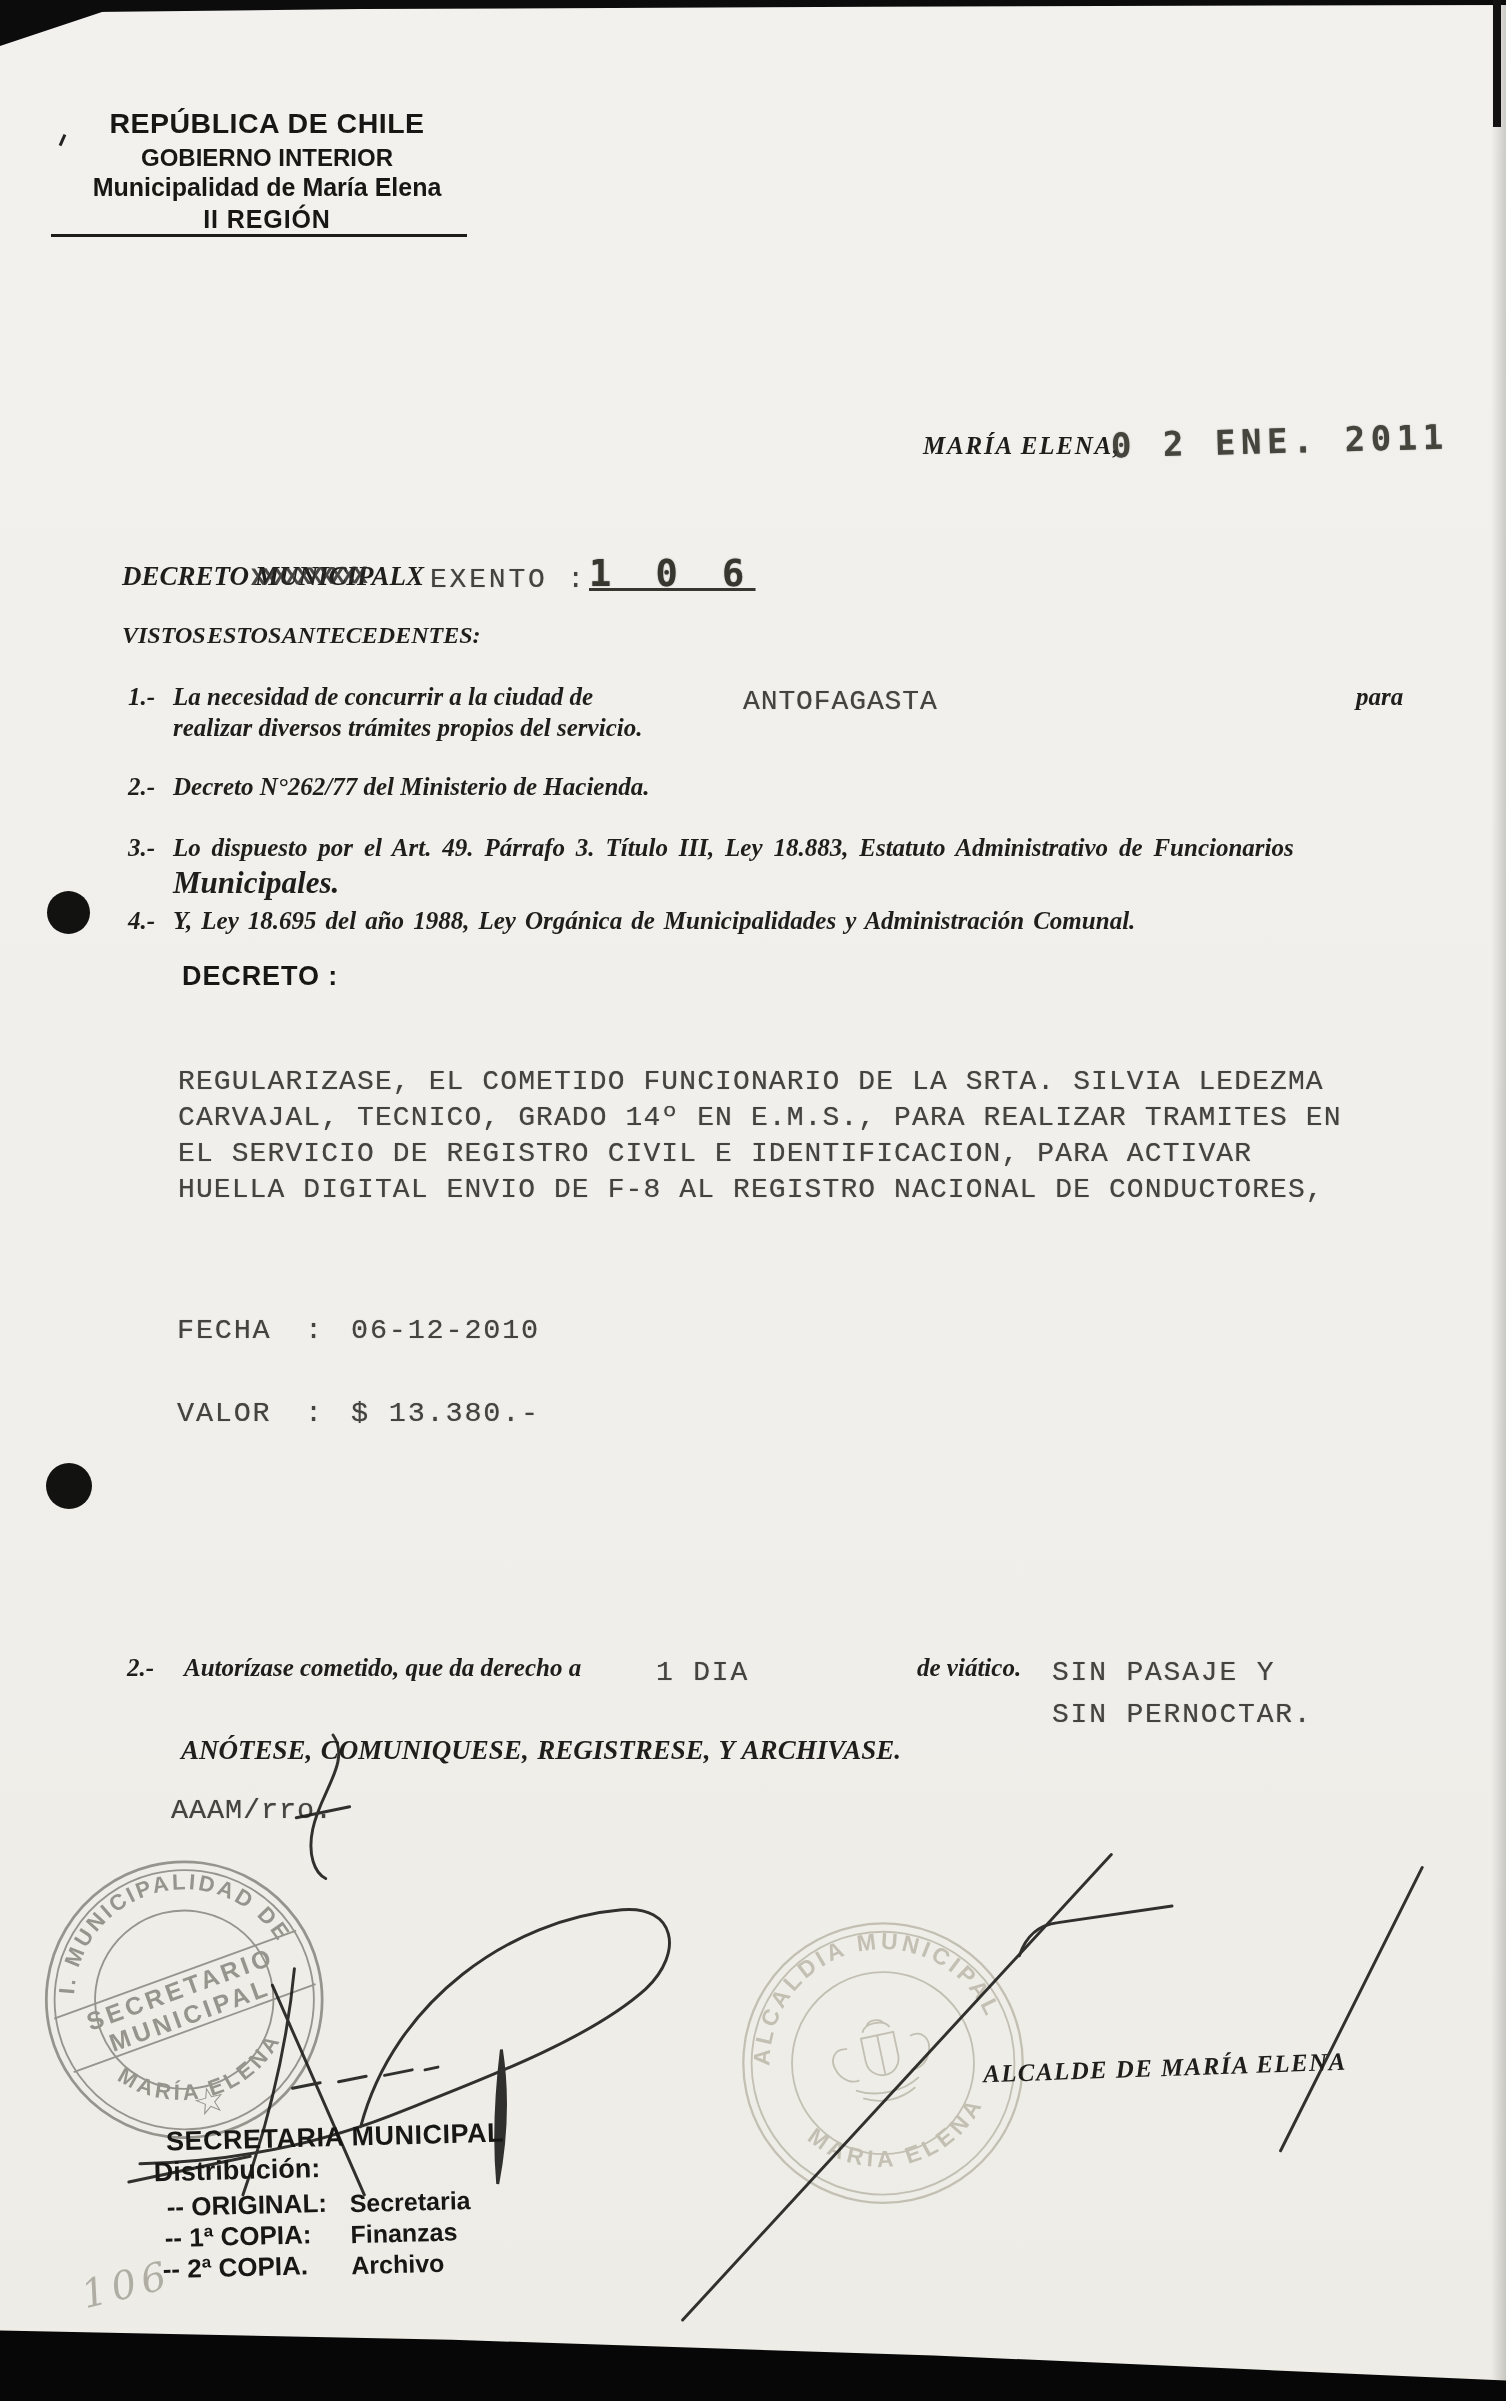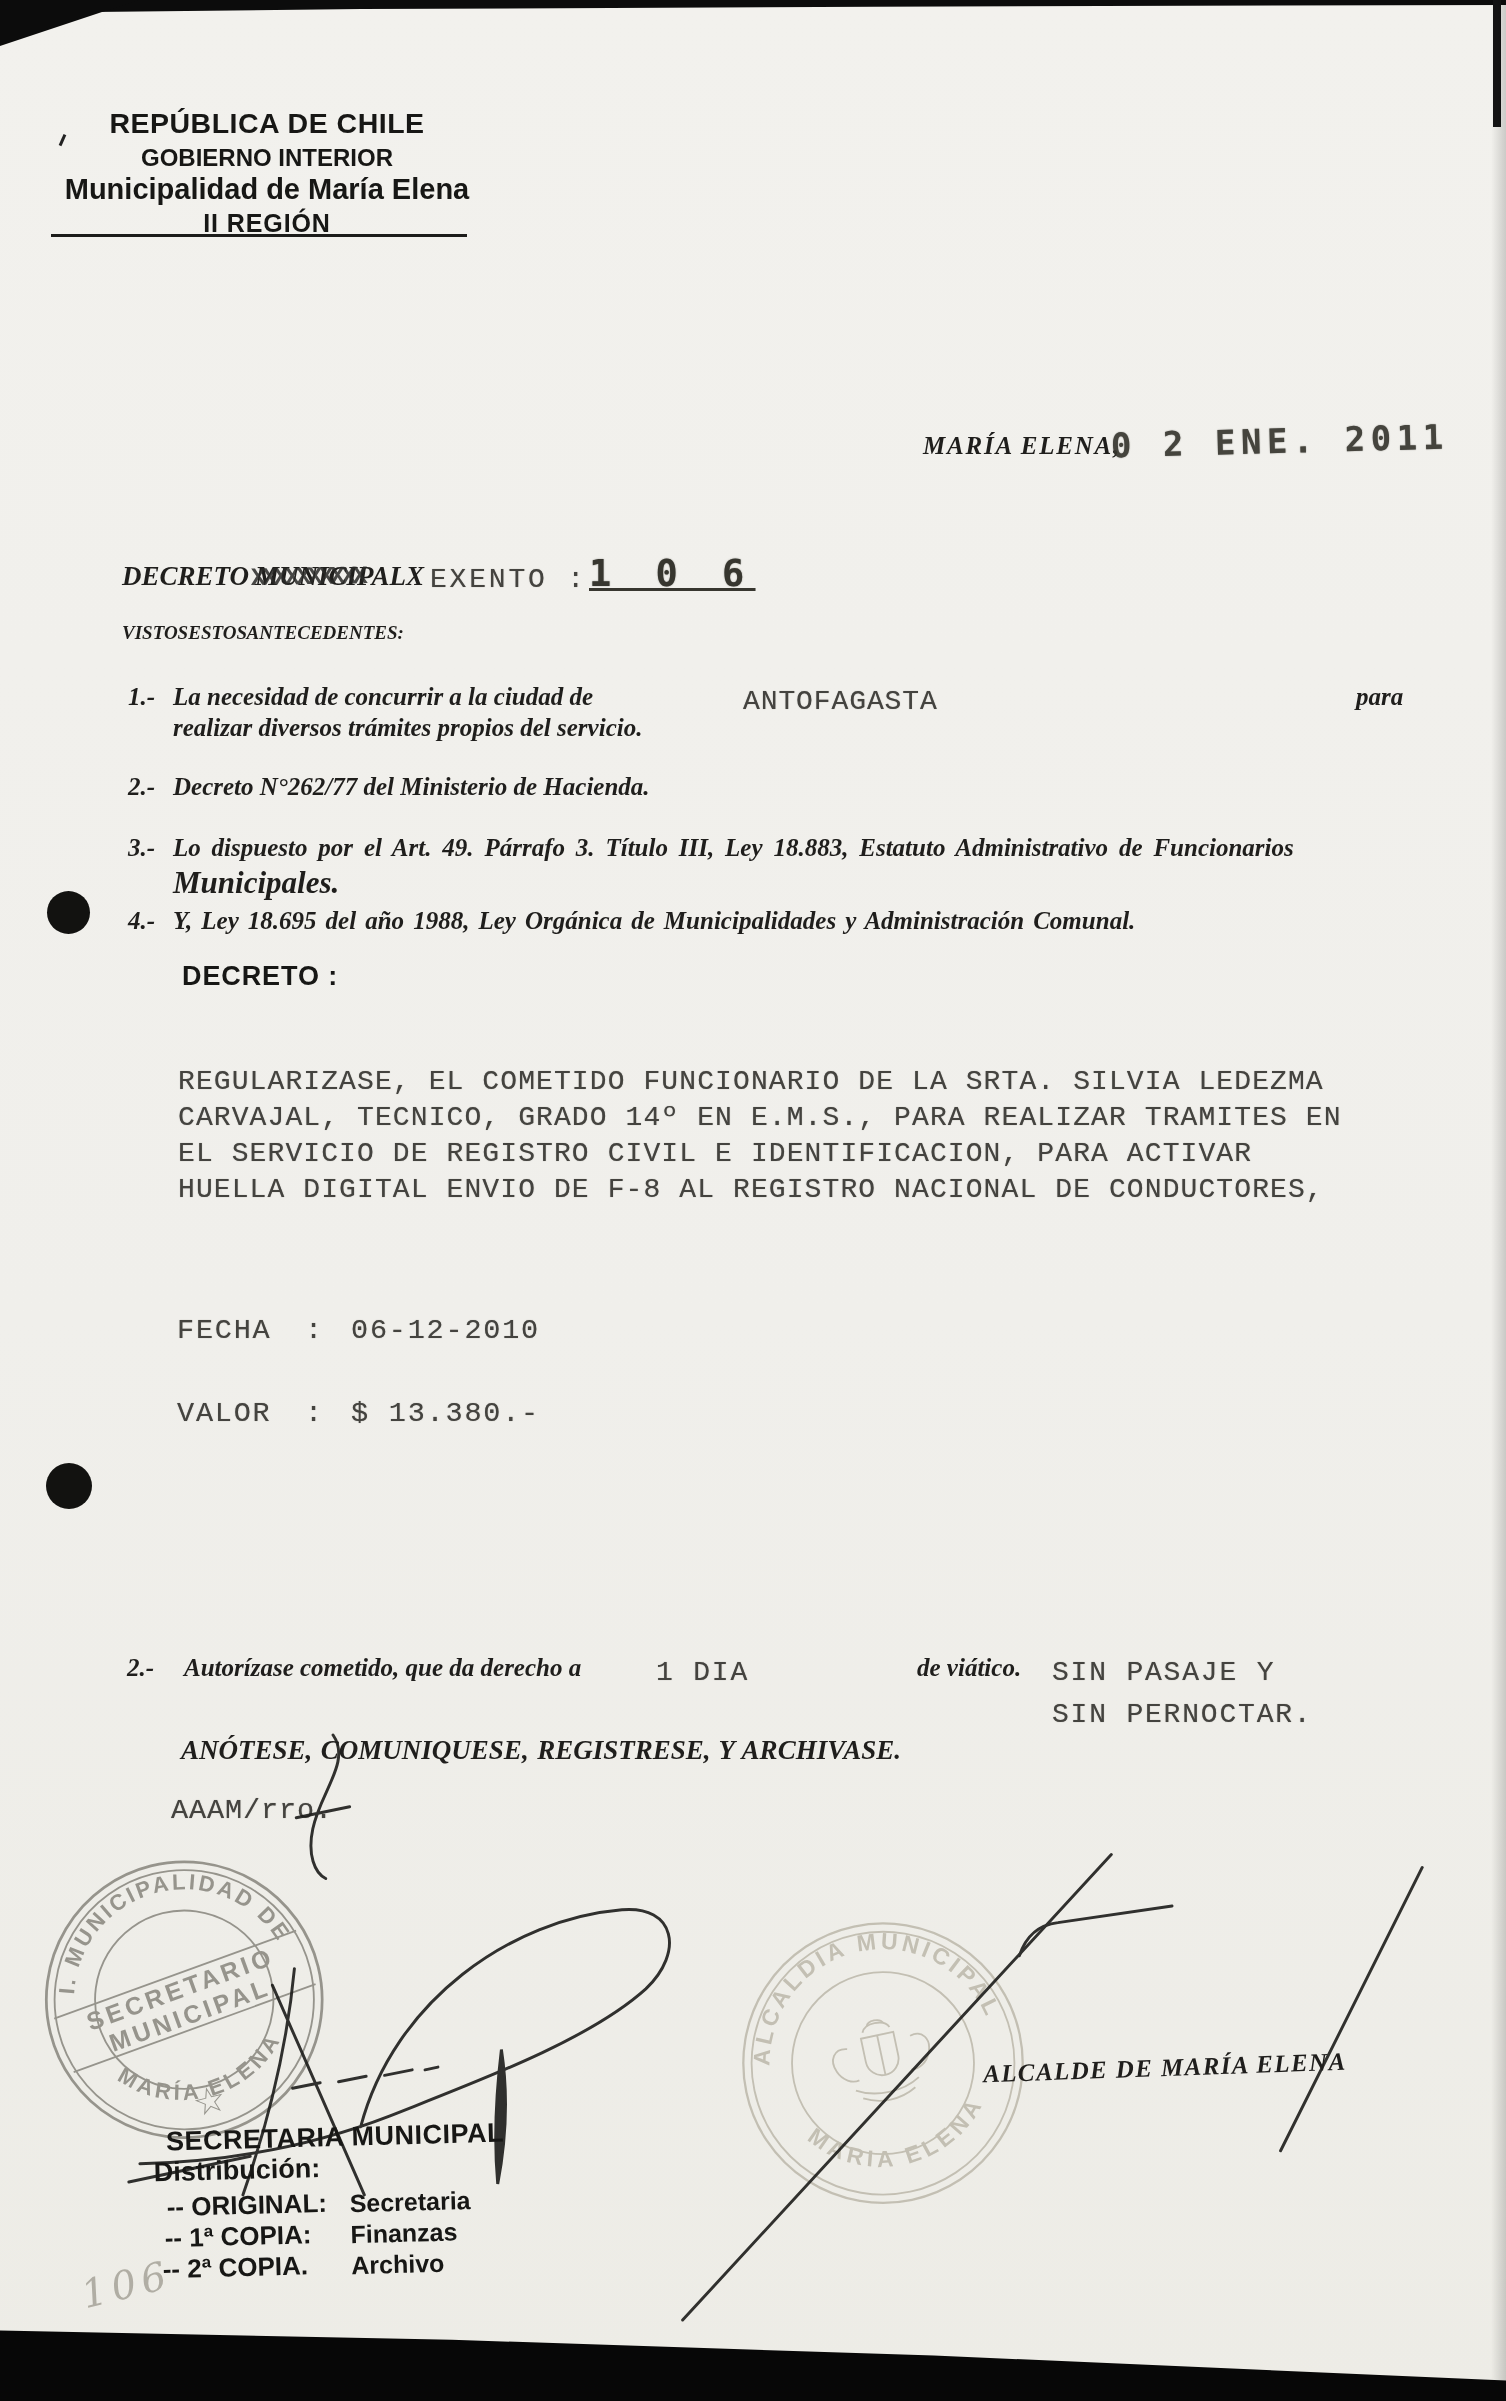--- a/index.html
+++ b/index.html
@@ -10,21 +10,21 @@
   }
   .abs{position:absolute;}
   .serifbi{font-family:"Liberation Serif",serif;font-style:italic;font-weight:700;color:#1f1e1c;}
   .sansb{font-family:"Liberation Sans",sans-serif;font-weight:700;color:#171715;}
   .mono{font-family:"Liberation Mono","DejaVu Sans Mono",monospace;color:#44433f;text-shadow:0 0 0.9px rgba(70,68,62,.55);}
   .stamp-ink{font-family:"DejaVu Sans Mono",monospace;font-weight:700;color:#37362f;text-shadow:0 0 1.4px rgba(55,54,47,.6);}
   
   .letterhead{left:37px;top:107px;width:460px;text-align:center;}
   .lh1{font-size:28.5px;letter-spacing:0.5px;}
   .lh2{font-size:24px;margin-top:3.7px;}
-  .lh3{font-size:29px;margin-top:1.8px;}
+  .lh3{font-size:25px;margin-top:1.8px;}
   .lh4{font-size:25px;margin-top:2.8px;letter-spacing:0.9px;}
   .lh-rule{left:51px;top:234px;width:416px;height:2.8px;background:#1c1c1a;}
   .tick{left:61px;top:134px;width:2.8px;height:12px;background:#222;transform:rotate(24deg);}
   
   .top-bar{left:0;top:0;width:1506px;height:13px;background:#0c0c0c;
     clip-path:polygon(0 0,100% 0,100% 38%,58% 52%,24% 70%,0 100%);}
   .tl-wedge{left:0;top:0;width:138px;height:46px;background:#0c0c0c;
     clip-path:polygon(0 0,100% 0,0 100%);}
   .tr-line{left:1493px;top:0;width:8.3px;height:127px;background:#141414;}
   .right-shadow{right:0;top:0;width:14.7px;height:100%;
@@ -70,21 +70,21 @@
   
   <div class="abs serifbi" style="left:122px;top:561px;font-size:27px;">DECRETO</div>
   <div class="abs struck-wrap" style="left:255px;top:561px;">
     <span class="serifbi" style="font-size:27px;">MUNICIPALX</span>
     <span class="x-overlay">XXXXXXXXXX</span>
   </div>
   <div class="abs mono" style="left:430px;top:564px;font-size:28px;letter-spacing:2.8px;">EXENTO :</div>
   <div class="abs stamp-ink" style="left:589px;top:552px;font-size:37px;letter-spacing:11px;text-decoration:underline;">1 0 6</div>
 
   
-  <div class="abs serifbi" style="left:122px;top:622px;font-size:19px;word-spacing:-4.6px;">VISTOS ESTOS ANTECEDENTES:</div>
+  <div class="abs serifbi" style="left:122px;top:622px;font-size:24px;word-spacing:-4.6px;">VISTOS ESTOS ANTECEDENTES:</div>
 
   
   <div class="abs serifbi" style="left:128px;top:683px;font-size:25px;">1.-</div>
   <div class="abs serifbi" style="left:173px;top:683px;font-size:25px;">La necesidad de concurrir a la ciudad de</div>
   <div class="abs mono" style="left:743px;top:686px;font-size:28px;letter-spacing:0.9px;">ANTOFAGASTA</div>
   <div class="abs serifbi" style="left:1356px;top:683px;font-size:25px;">para</div>
   <div class="abs serifbi" style="left:173px;top:714px;font-size:25px;">realizar diversos trámites propios del servicio.</div>
 
   
   <div class="abs serifbi" style="left:128px;top:773px;font-size:25px;">2.-</div>

